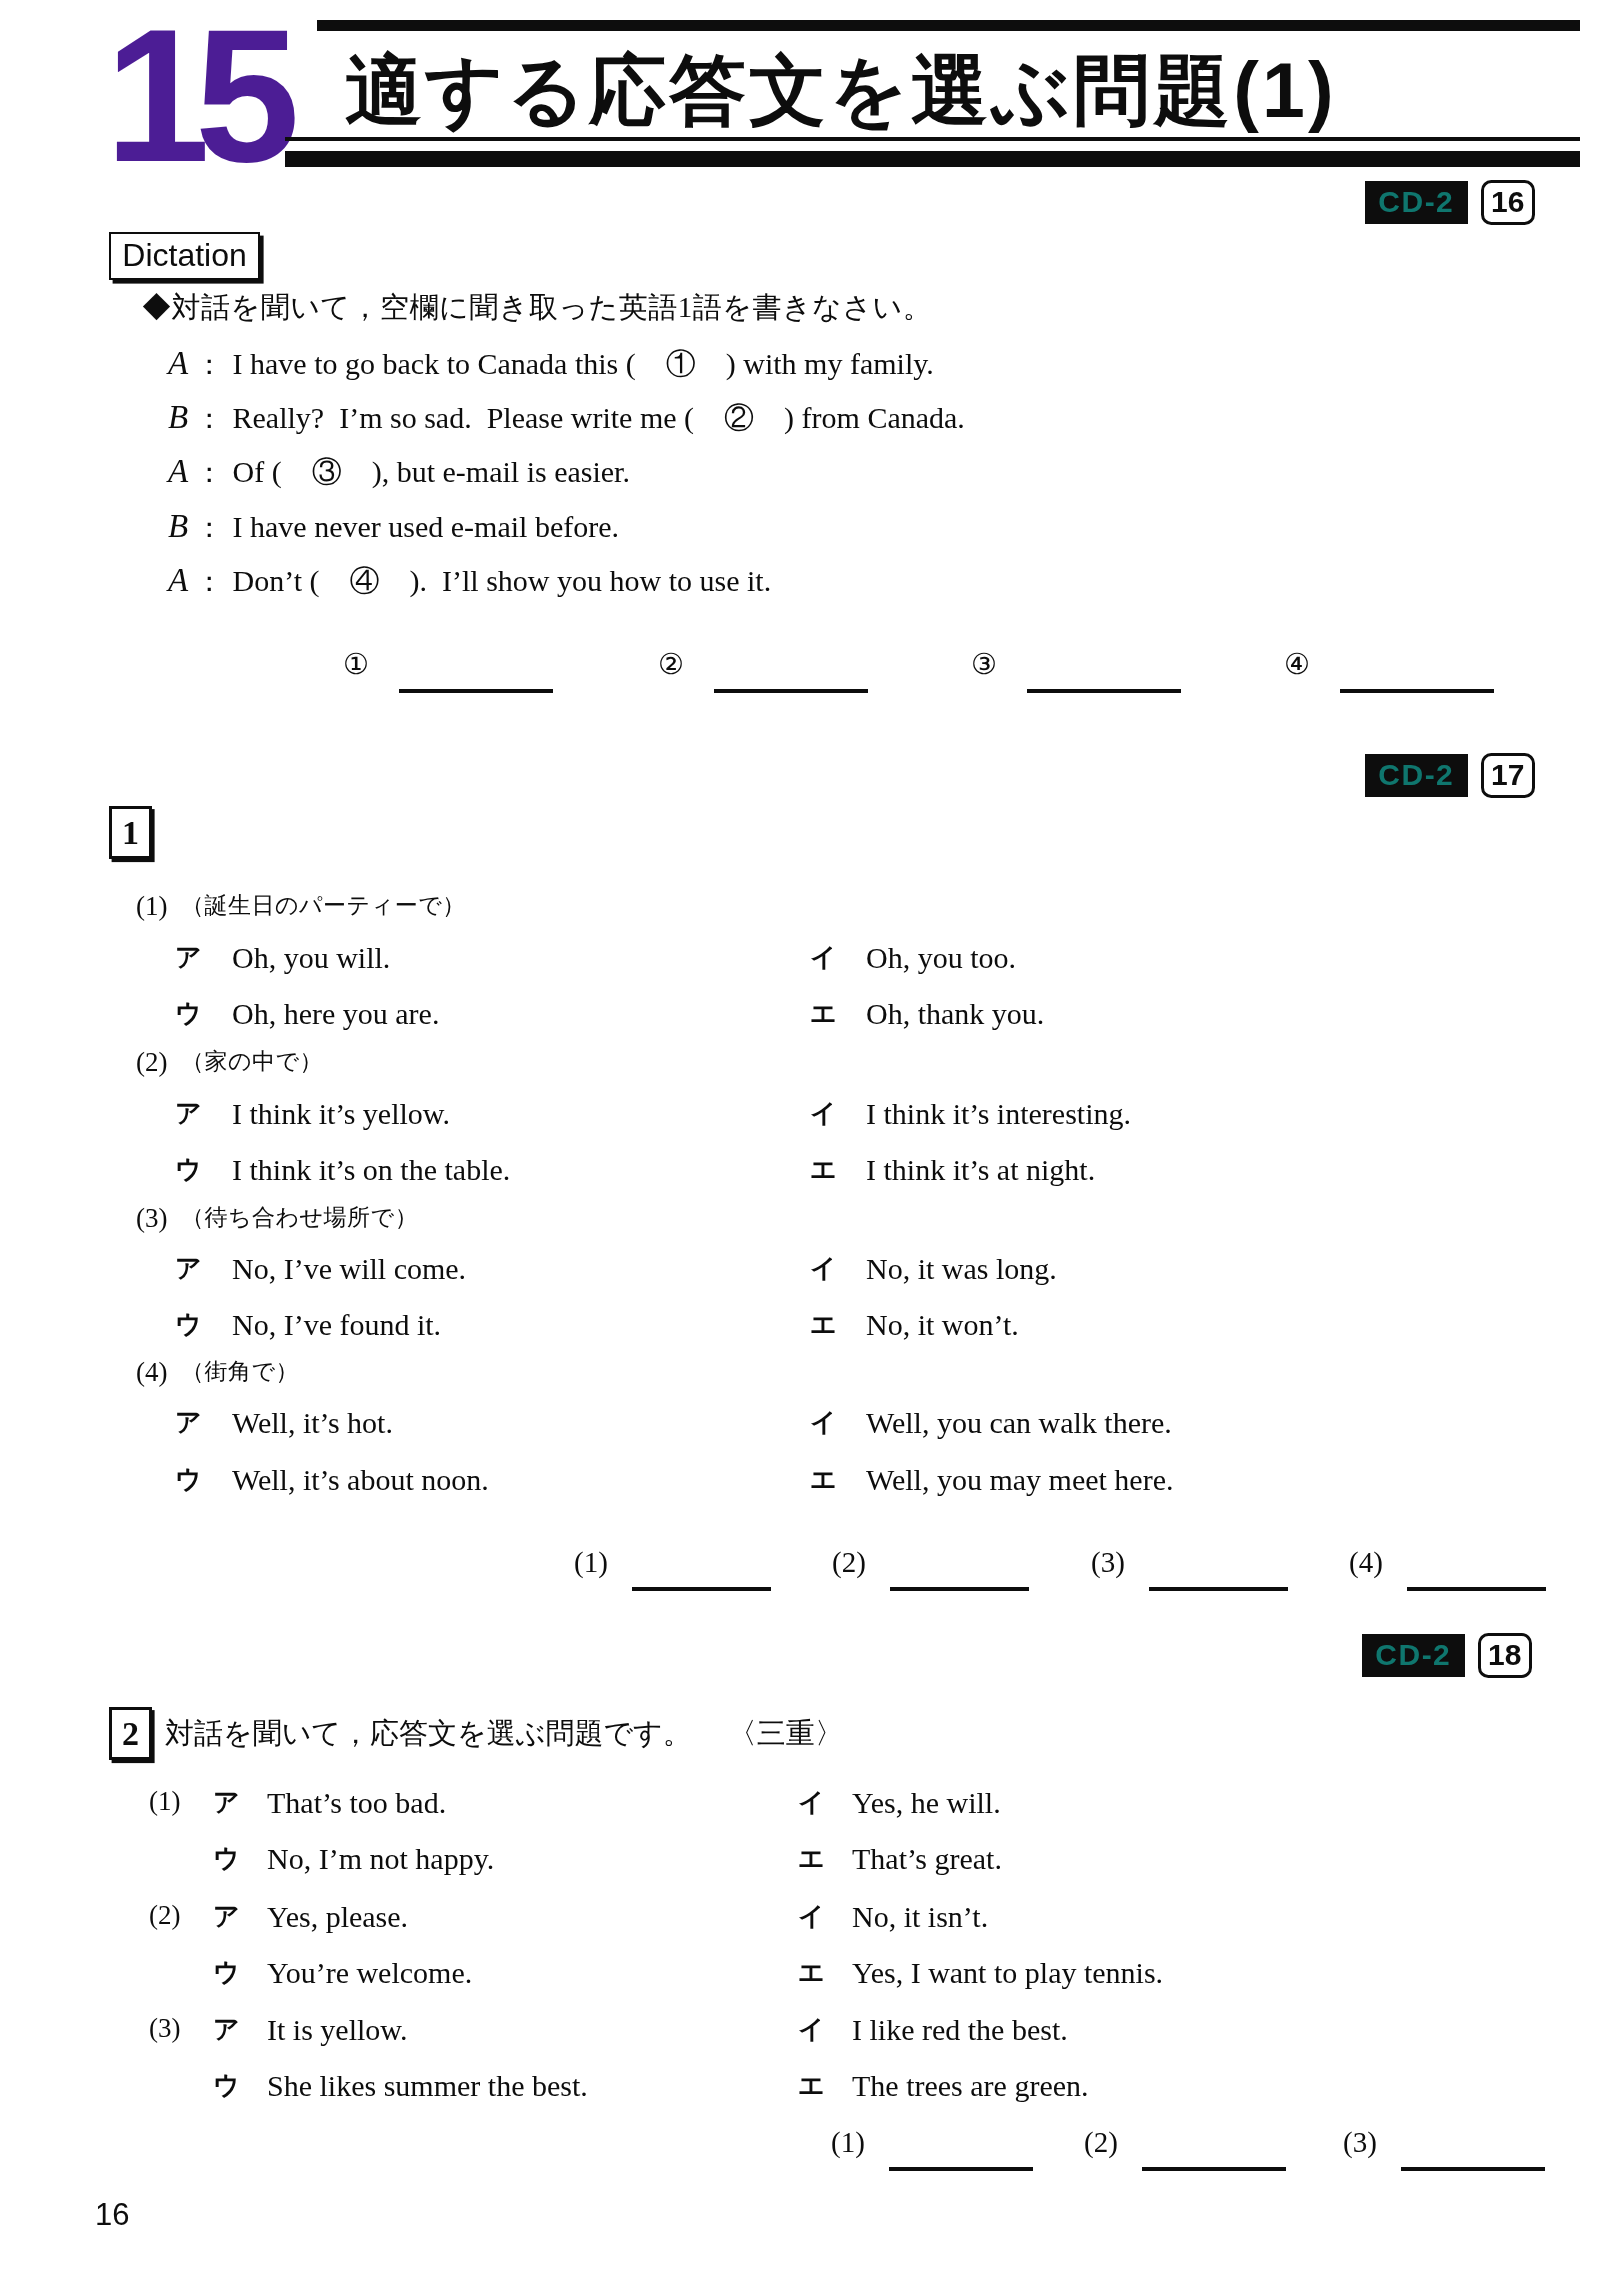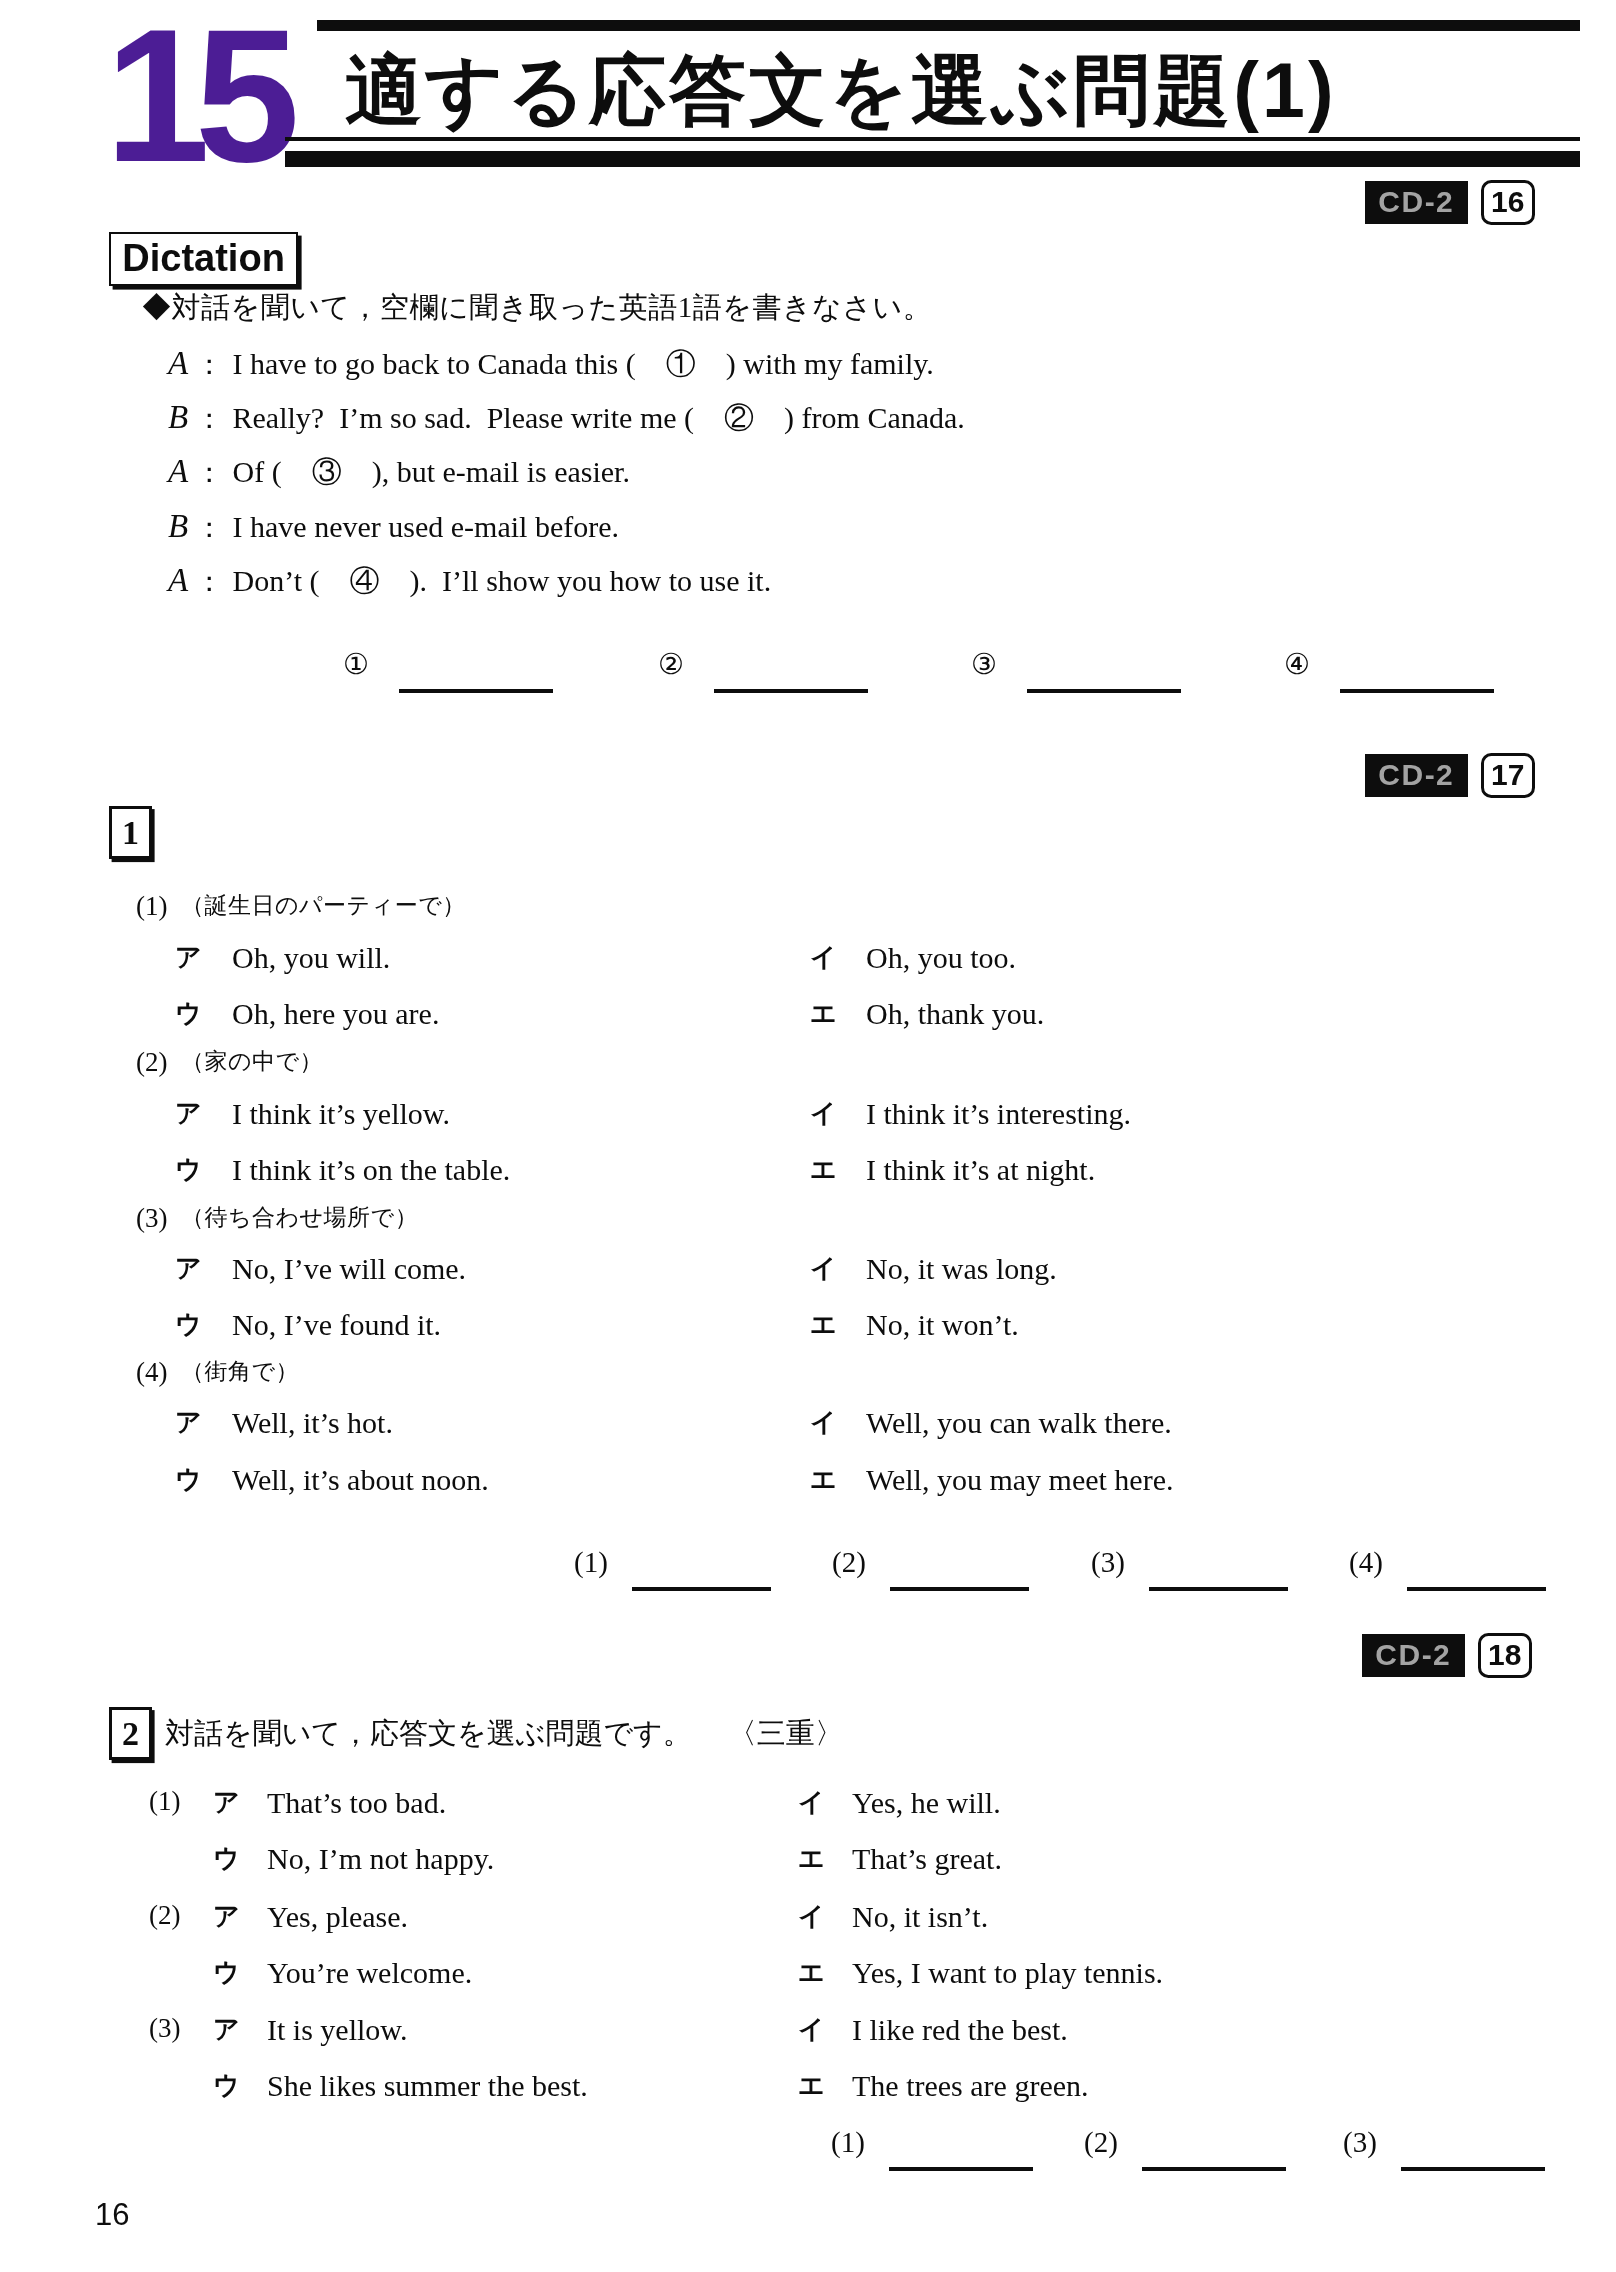--- a/index.html
+++ b/index.html
@@ -22,36 +22,36 @@
   .unit-title{
     position:absolute;left:345px;top:43px;
     font-family:"Liberation Sans", sans-serif;
     font-weight:900;font-size:77px;line-height:95px;
     letter-spacing:3.1px;
   }
   
   .cd{position:absolute;display:flex;align-items:center;gap:13.3px;
       font-family:"Liberation Sans", sans-serif;}
   .cd-label{
-    background:#0d0d0d;color:#a3a3a3;
+    background:#0d0d0d;color:#0f766e;
     font-weight:800;font-size:30px;line-height:1;
     padding:6.2px 13.3px 7.2px 13.3px;letter-spacing:1.5px;
   }
   .cd-track{
     border:3.6px solid #0d0d0d;border-radius:10.3px;
     font-weight:800;font-size:30px;line-height:1;
     padding:4.1px 7.2px 5.1px 7.2px;
   }
   
   .dict-box{
     position:absolute;left:109px;top:232px;
     border:2.1px solid #0d0d0d;
     box-shadow:3.6px 3.6px 0 #0d0d0d;
     font-family:"Liberation Sans", sans-serif;
-    font-size:38px;line-height:1;padding:5.1px 11.3px 7.2px 11.3px;font-weight:bold;
+    font-size:32px;line-height:1;padding:5.1px 11.3px 7.2px 11.3px;
   }
   .jp-instruction{
     position:absolute;left:142px;top:290px;
     font-size:29px;line-height:1.2;letter-spacing:0.5px;
     white-space:pre;
   }
   .dline{position:absolute;left:168px;display:flex;align-items:baseline;}
   .spk{font-style:italic;font-size:33px;line-height:49px;}
   .colon{font-size:28px;margin:0 9.2px 0 7.2px;}
   .dtxt{font-size:30px;line-height:49px;white-space:pre-wrap;}

